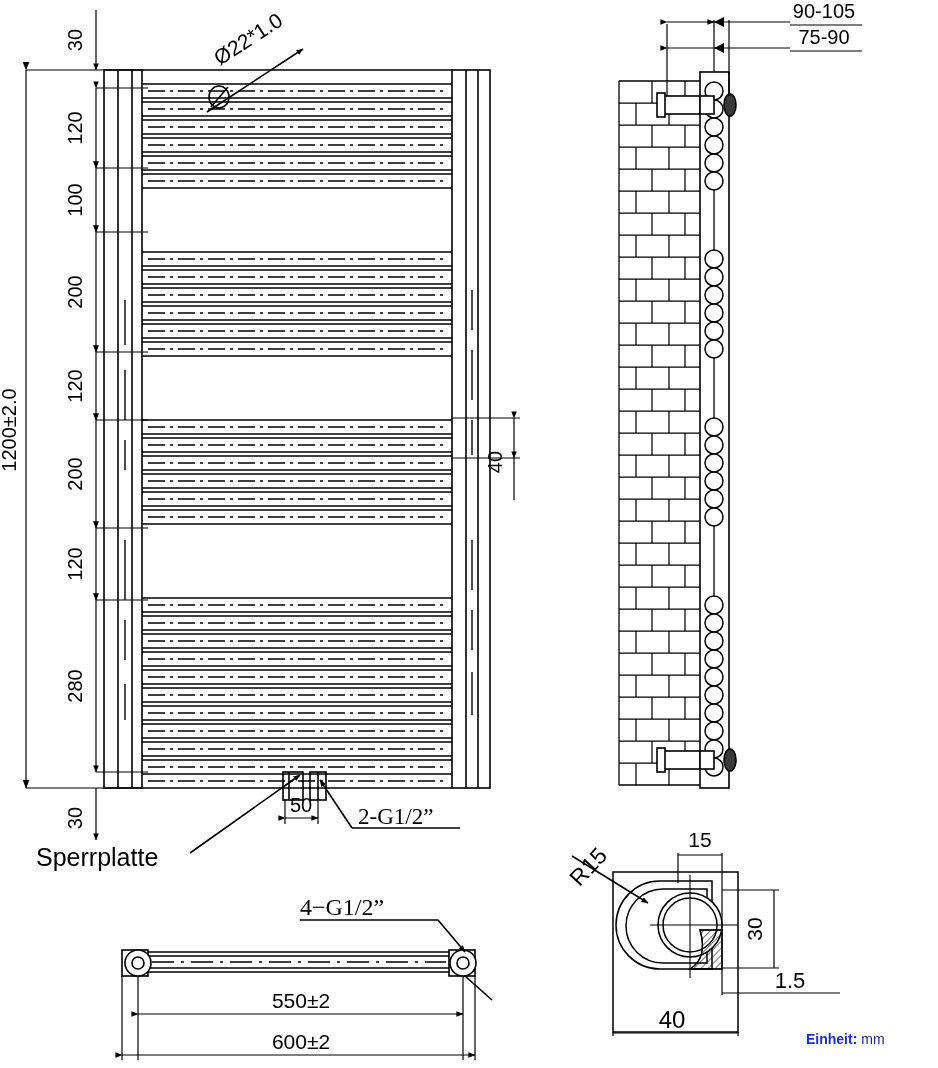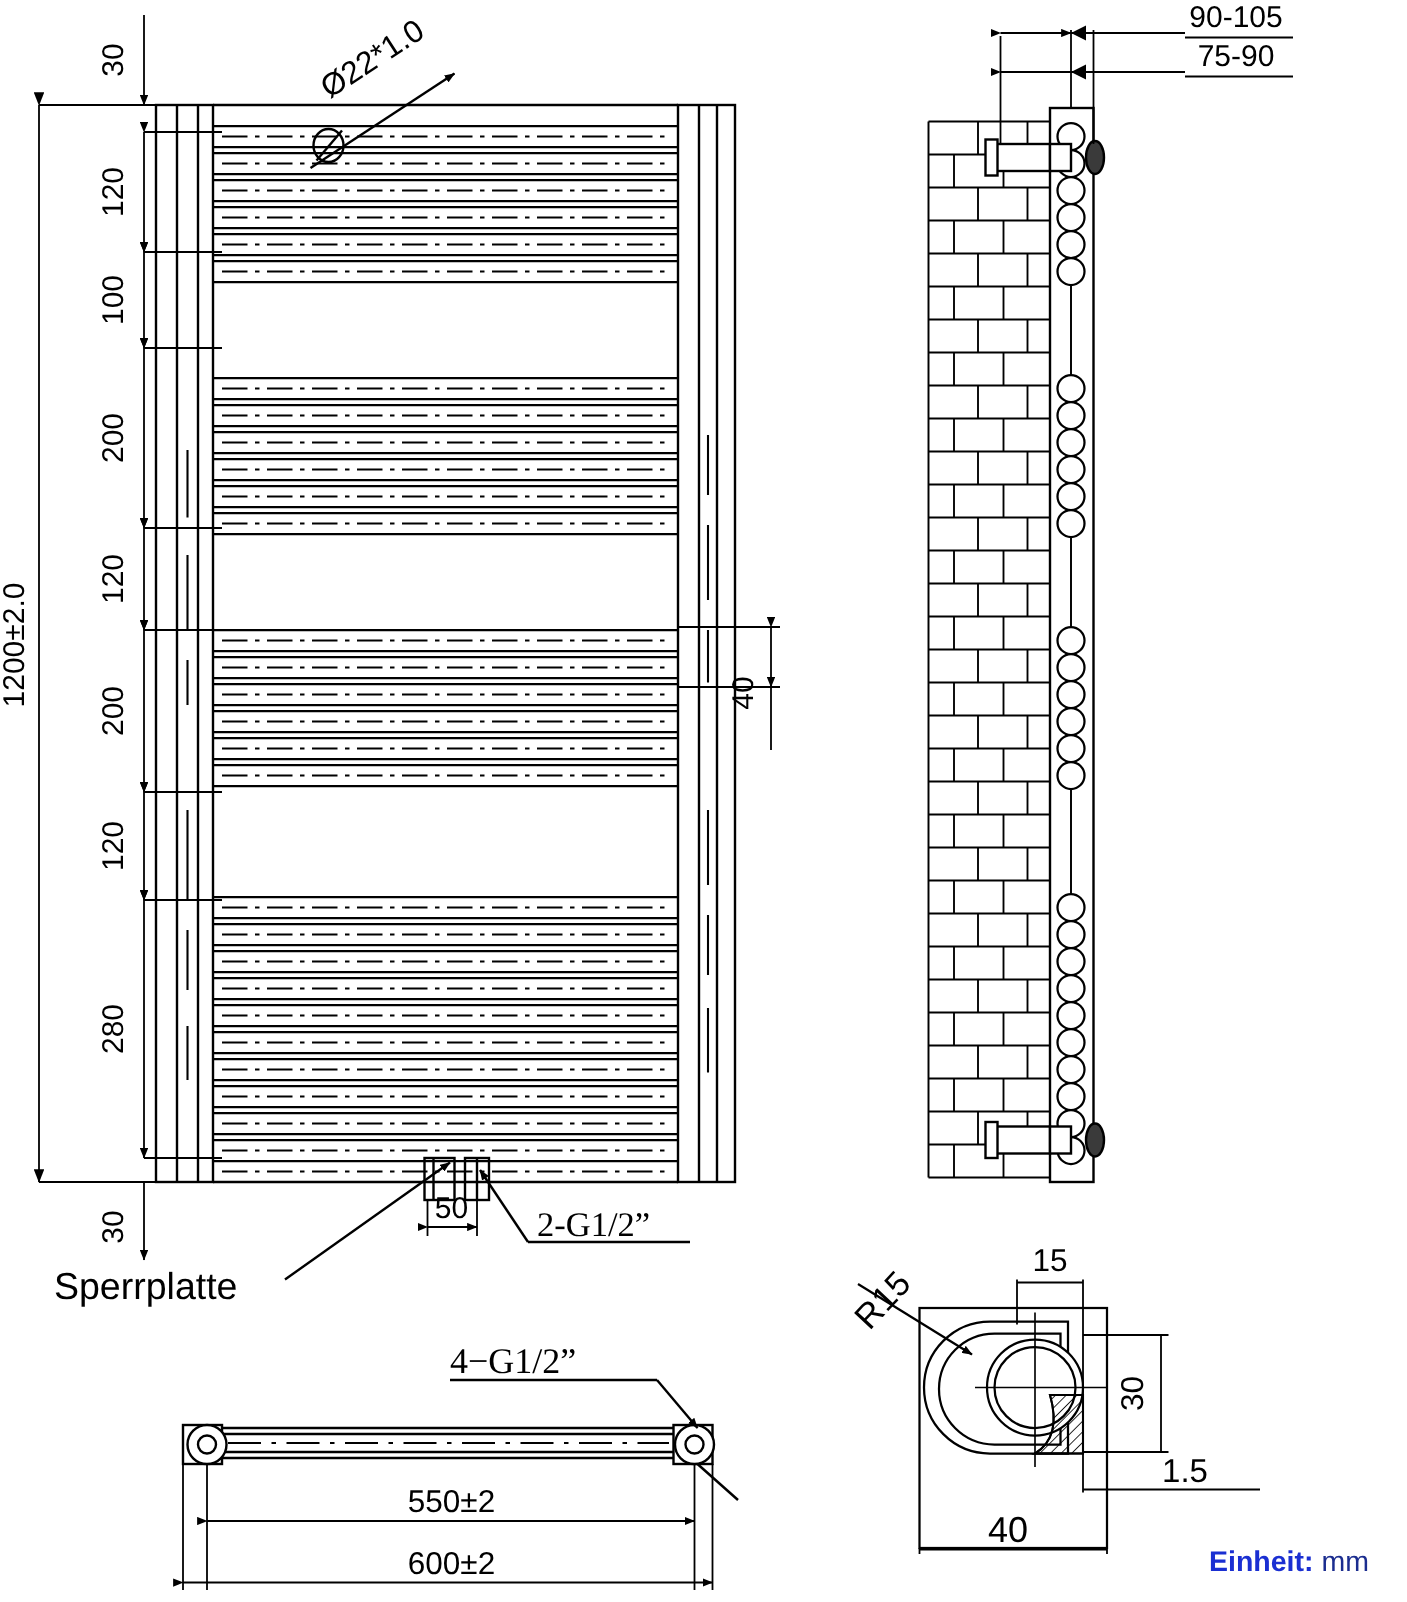--- a/index.html
+++ b/index.html
@@ -10,21 +10,21 @@
     color:#000;
     overflow:hidden;
     position:relative;
   }
   #sheet{position:absolute;left:0;top:0;width:938px;height:1068px;}
   svg{display:block;}
   .unit-label{
     position:absolute;
     left:806px;top:1031px;
     font-family:"Liberation Sans", sans-serif;
-    font-size:19px;
+    font-size:14px;
     white-space:nowrap;
     letter-spacing:0px;
   }
   .unit-label .u-key{font-weight:bold;color:#1a2fd2;}
   .unit-label .u-val{font-weight:normal;color:#1b2d8f;}
 </style>
 </head>
 <body>
 
 <div id="sheet">

